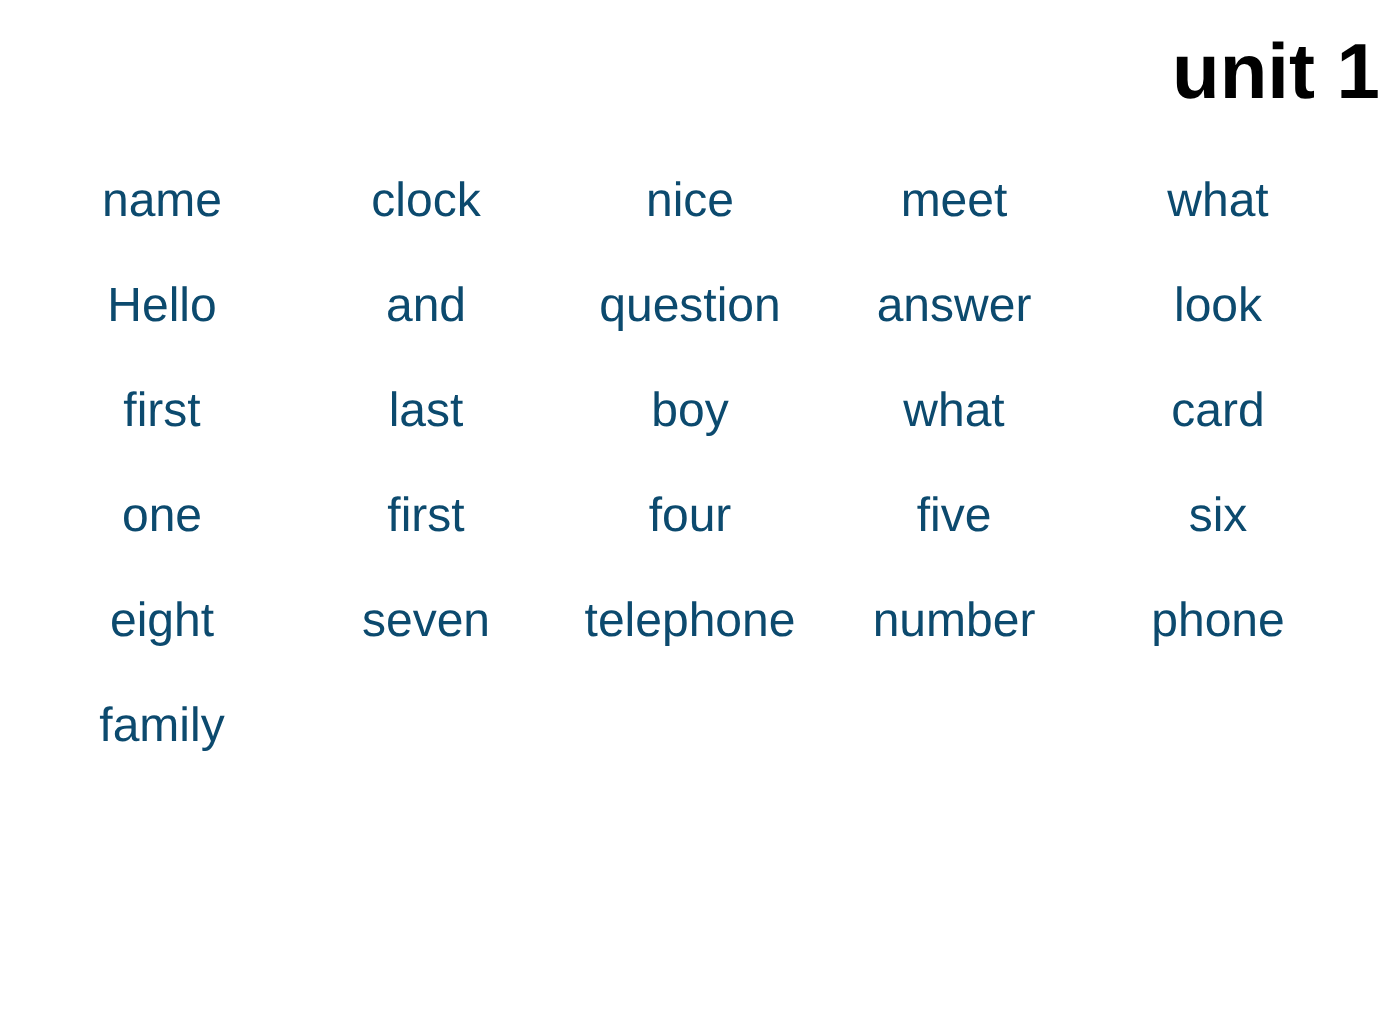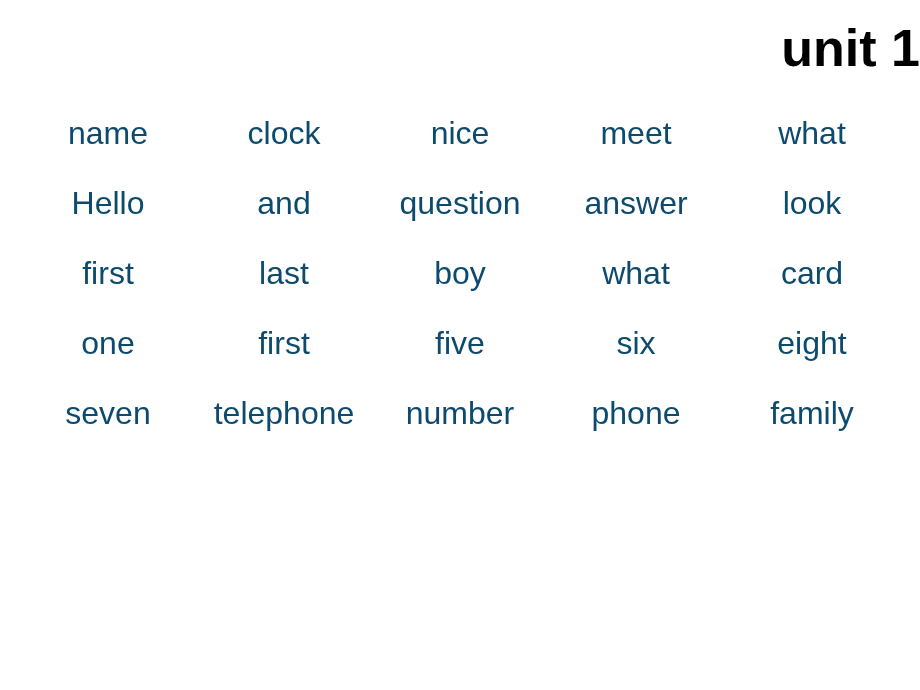--- a/index.html
+++ b/index.html
@@ -61,20 +61,21 @@
     <div class="word-cell">question</div>
     <div class="word-cell">answer</div>
     <div class="word-cell">look</div>
     <div class="word-cell">first</div>
     <div class="word-cell">last</div>
     <div class="word-cell">boy</div>
     <div class="word-cell">what</div>
     <div class="word-cell">card</div>
     <div class="word-cell">one</div>
     <div class="word-cell">first</div>
+    <div class="word-cell">four</div>
     <div class="word-cell">five</div>
     <div class="word-cell">six</div>
     <div class="word-cell">eight</div>
     <div class="word-cell">seven</div>
     <div class="word-cell">telephone</div>
     <div class="word-cell">number</div>
     <div class="word-cell">phone</div>
     <div class="word-cell">family</div>
     <div class="word-cell empty"></div>
   </div>

